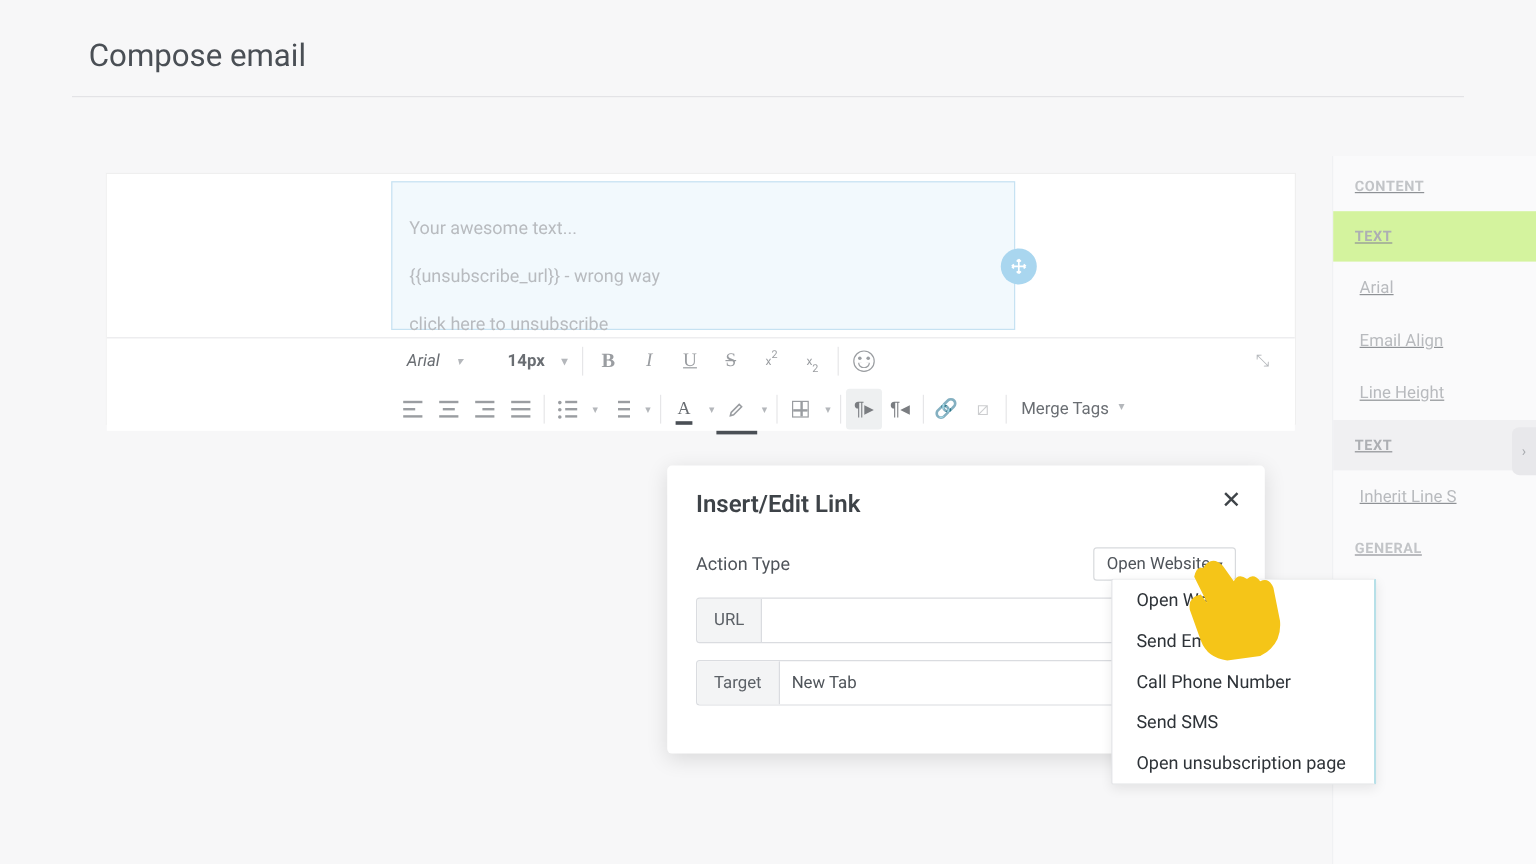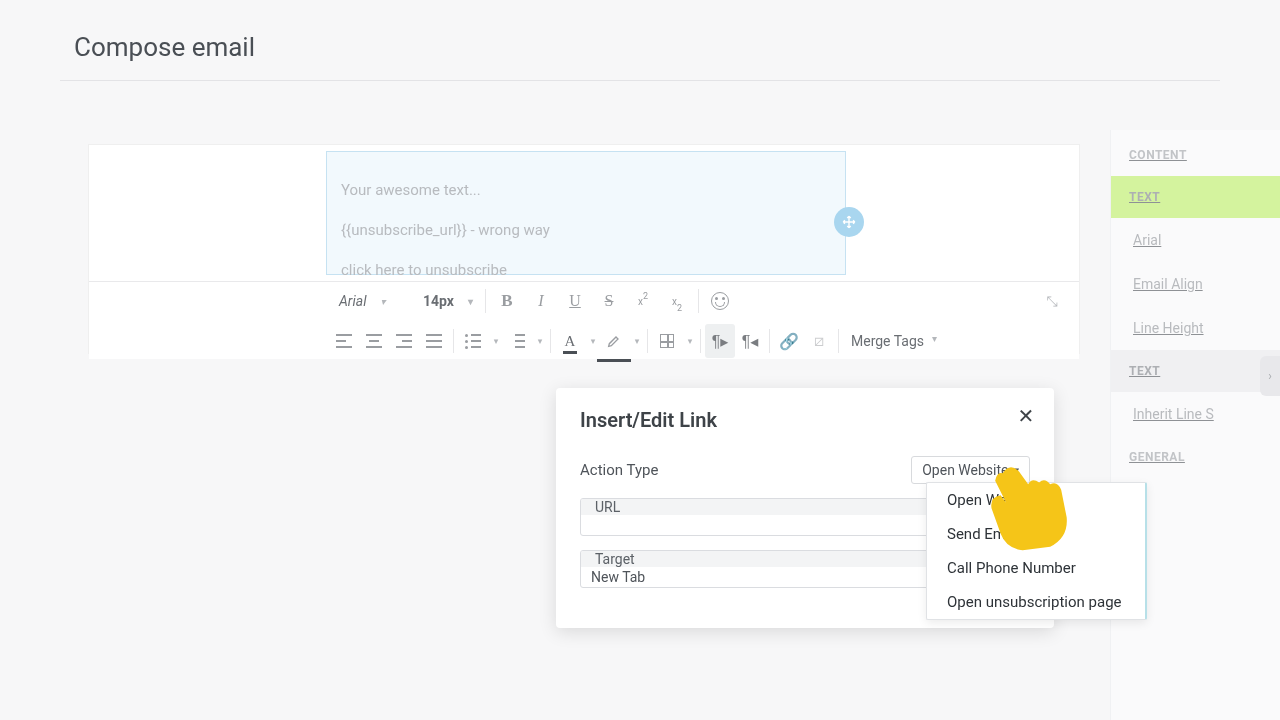--- a/index.html
+++ b/index.html
@@ -91,21 +91,21 @@
 
   
   .modal { position:absolute; left:556px; top:388px; width:498px; height:240px; background:#fff; border-radius:4px; box-shadow: 0 4px 18px rgba(0,0,0,0.12); }
   .modal-title { font-size:20px; font-weight:600; color:#3e4348; padding:20px 24px 0 24px;}
   .modal-close { position:absolute; right:14px; top:14px; width:28px; height:28px; font-size:20px; color:#3e4348; display:flex;align-items:center;justify-content:center;}
   .form-row { display:flex; align-items:center; padding:0 24px; margin-top:18px;text-align:center;}
   .fl { font-size:15px; color:#4f545a; }
   .action-type-row { justify-content:space-between; margin-top:24px;}
   .atype-btn { border:1px solid #d8dadd; border-radius:3px; padding:5px 10px; font-size:14px; color:#4f545a; display:flex; align-items:center; gap:6px;}
   .atype-btn .caret { font-size:9px;}
-  .field-input { display:flex; border:1px solid #dadce0; border-radius:3px; margin:14px 24px 0 24px; height:38px; overflow:hidden;flex-direction:column;}
+  .field-input { display:flex; border:1px solid #dadce0; border-radius:3px; margin:14px 24px 0 24px; height:38px; overflow:hidden;}
   .field-input .lbl { background:#f3f4f5; color:#5c6167; font-size:14px; padding:0 14px; display:flex; align-items:center; border-right:1px solid #dadce0;}
   .field-input .inp { flex:1; padding:0 10px; font-size:14px; color:#4f545a; display:flex; align-items:center;}
 
   
   .dropdown { position:absolute; left:370px; top:94px; width:221px; background:#fff; border:1px solid #e0e2e5; box-shadow:0 3px 10px rgba(0,0,0,0.08); border-radius:2px; border-right:2px solid #b7e0e8;}
   .dropdown .opt { padding:8px 20px; font-size:15px; color:#2e3338; }
 
   
   .hand { position:absolute; left:975px; top:455px; width:110px; height:110px; pointer-events:none; z-index:50;}
 </style>
@@ -274,19 +274,20 @@
   </div>
   <div class="field-input">
     <div class="lbl">Target</div>
     <div class="inp">New Tab</div>
   </div>
 
   <div class="dropdown">
     <div class="opt">Open Website</div>
     <div class="opt">Send Email</div>
     <div class="opt">Call Phone Number</div>
+    <div class="opt">Send SMS</div>
     <div class="opt">Open unsubscription page</div>
   </div>
 </div>
 
 <svg class="hand" viewBox="0 0 120 120">
   <path fill="#F5C518" d="M30 20 Q38 8 48 18 L58 32 Q62 24 70 30 Q76 24 82 32 Q90 28 94 38 L100 68 Q102 90 82 100 L52 104 Q34 102 28 86 L18 58 Q16 46 28 44 L34 52 L22 28 Q24 18 30 20 Z"></path>
 </svg>
 
 </body></html>

